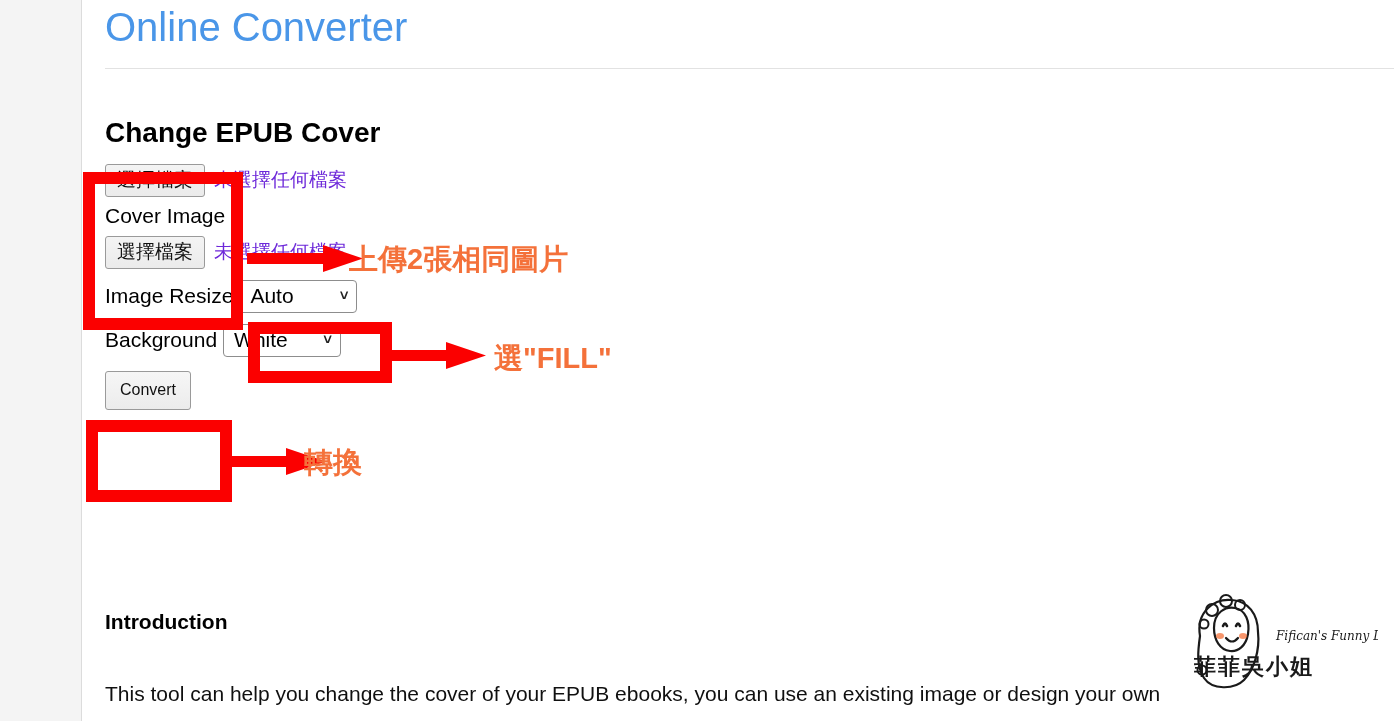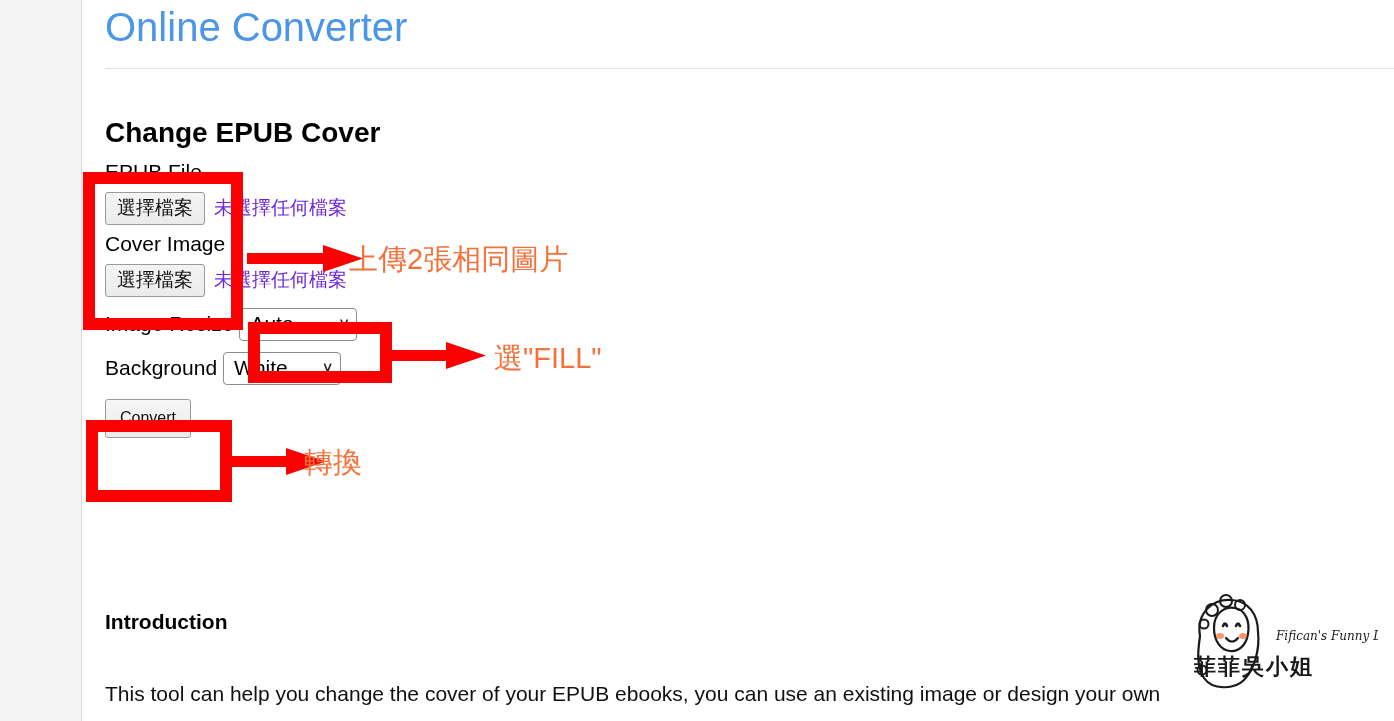--- a/index.html
+++ b/index.html
@@ -168,21 +168,21 @@
   }
   .redbox {
     position: absolute;
     border: 12px solid #fb0000;
     box-sizing: border-box;
     background: transparent;
   }
   .ann-text {
     position: absolute;
     color: #f4713a;
-    font-weight: normal;
+    font-weight: bold;
     white-space: nowrap;
   }
   .arrow {
     position: absolute;
   }
 </style>
 </head>
 <body>
 
 <div id="root">
@@ -192,21 +192,20 @@
   <div class="page">
 
     <div class="site-title">Online Converter</div>
 
     <div class="header-rule"></div>
 
     <h1 class="section-title">Change EPUB Cover</h1>
 
     <div class="form-area">
 
-      <div class="lbl">EPUB File</div>
 
       <div class="row row-file">
         <span class="file-input">
           <span class="file-btn">選擇檔案</span>
           <span class="file-name">未選擇任何檔案</span>
         </span>
       </div>
 
       <div class="lbl">Cover Image</div>
 

